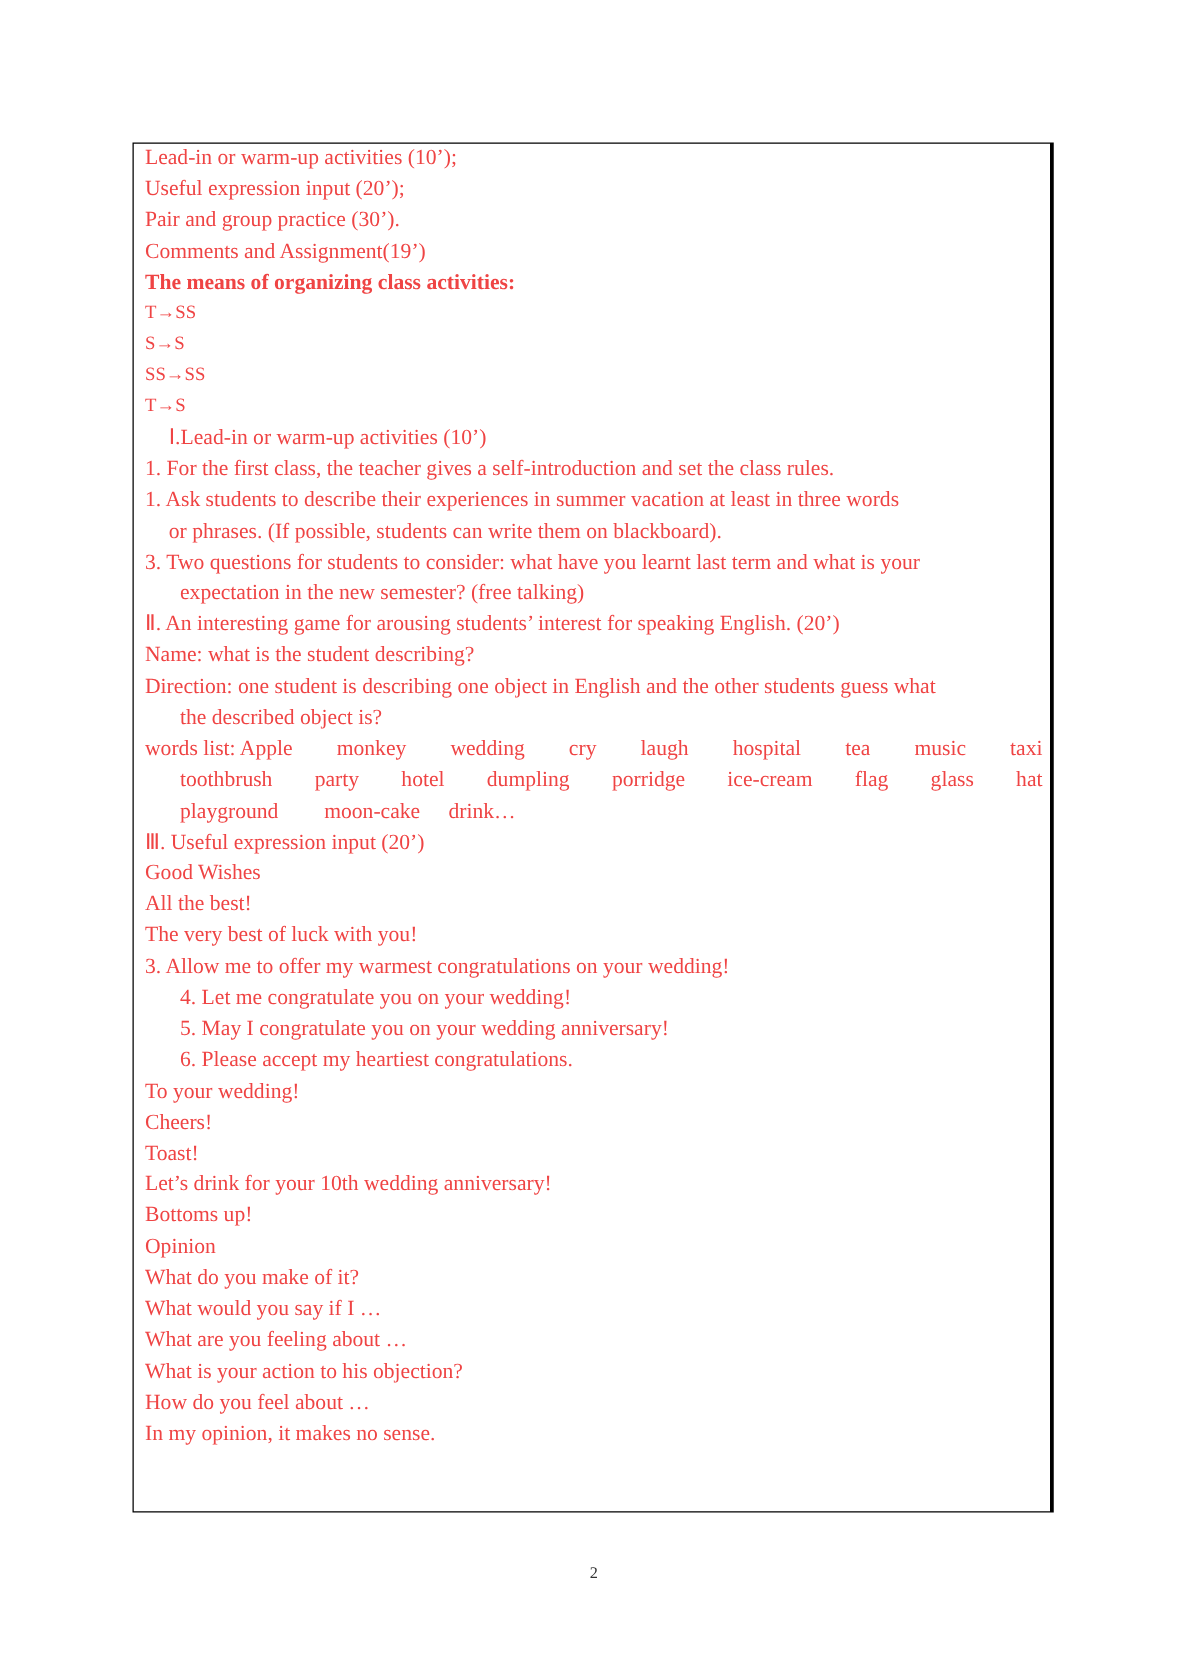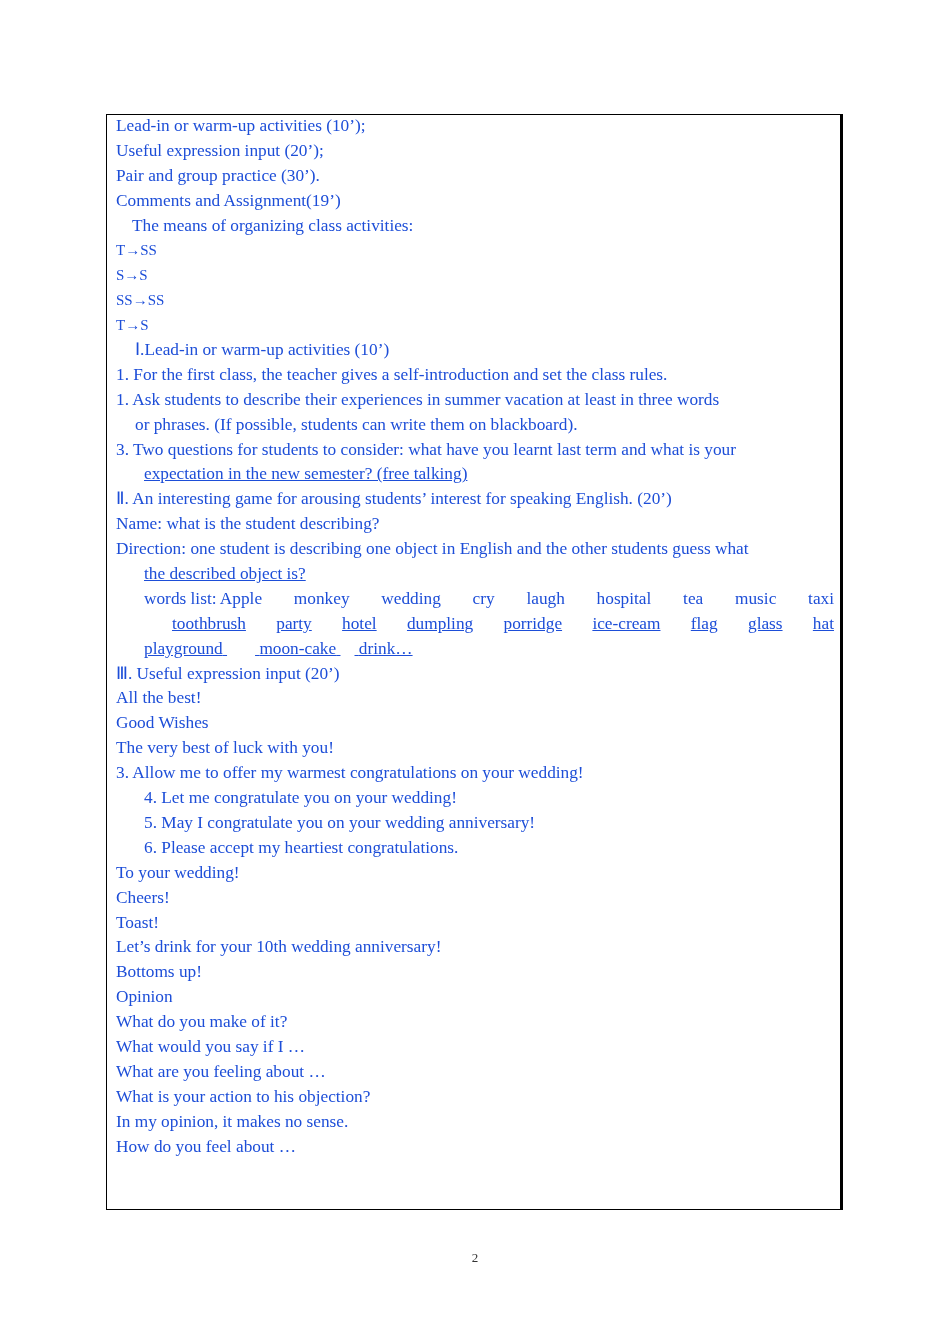--- a/index.html
+++ b/index.html
@@ -13,30 +13,30 @@
     border-bottom: 1px solid #000;
     border-right: 3px solid #000;
     box-sizing: border-box;
   }
   .lines {
     position: absolute;
     left: 116px; top: 114px;
     width: 718px;
     font-family: "Liberation Serif", serif;
     font-size: 17.3px;
-    color: #1d4ed8;
+    color: #ef4444;
   }
   .line { height: 24.9px; line-height: 24.9px; white-space: nowrap; }
-  .bold { font-weight: normal; margin-left: 16px; }
+  .bold { font-weight: bold; }
   .small { font-size: 15px; }
   .ind1 { padding-left: 19px; }
-  .ind2 { padding-left: 28px; text-decoration: underline; }
+  .ind2 { padding-left: 28px; }
   .ind3 { padding-left: 28px; }
   .just { display: flex; justify-content: space-between; white-space: nowrap; }
-  .just span { display: inline-block; margin-left: 28px; }
+  .just span { display: inline-block; }
   .page-number {
     position: absolute; left: 0; width: 950px; top: 1250px;
     text-align: center;
     font-family: "Liberation Serif", serif; font-size: 13px; color: #333;
   }
 </style>
 </head>
 <body>
 
 <div class="page-box"></div>
@@ -87,34 +87,34 @@
   </div>
   <div class="line ind2">
     <span>playground</span>
     <span style="display:inline-block;width:28px"></span>
     <span>moon-cake</span>
     <span style="display:inline-block;width:14px"></span>
     <span>drink…</span>
   </div>
 
   <div class="line">Ⅲ. Useful expression input (20’)</div>
+  <div class="line">Good Wishes</div>
   <div class="line">All the best!</div>
-  <div class="line">Good Wishes</div>
   <div class="line">The very best of luck with you!</div>
   <div class="line">3. Allow me to offer my warmest congratulations on your wedding!</div>
   <div class="line ind3">4. Let me congratulate you on your wedding!</div>
   <div class="line ind3">5. May I congratulate you on your wedding anniversary!</div>
   <div class="line ind3">6. Please accept my heartiest congratulations.</div>
   <div class="line">To your wedding!</div>
   <div class="line">Cheers!</div>
   <div class="line">Toast!</div>
   <div class="line">Let’s drink for your 10th wedding anniversary!</div>
   <div class="line">Bottoms up!</div>
   <div class="line">Opinion</div>
   <div class="line">What do you make of it?</div>
   <div class="line">What would you say if I …</div>
   <div class="line">What are you feeling about …</div>
   <div class="line">What is your action to his objection?</div>
+  <div class="line">How do you feel about …</div>
   <div class="line">In my opinion, it makes no sense.</div>
-  <div class="line">How do you feel about …</div>
 </div>
 
 <div class="page-number">2</div>
 
 </body></html>

